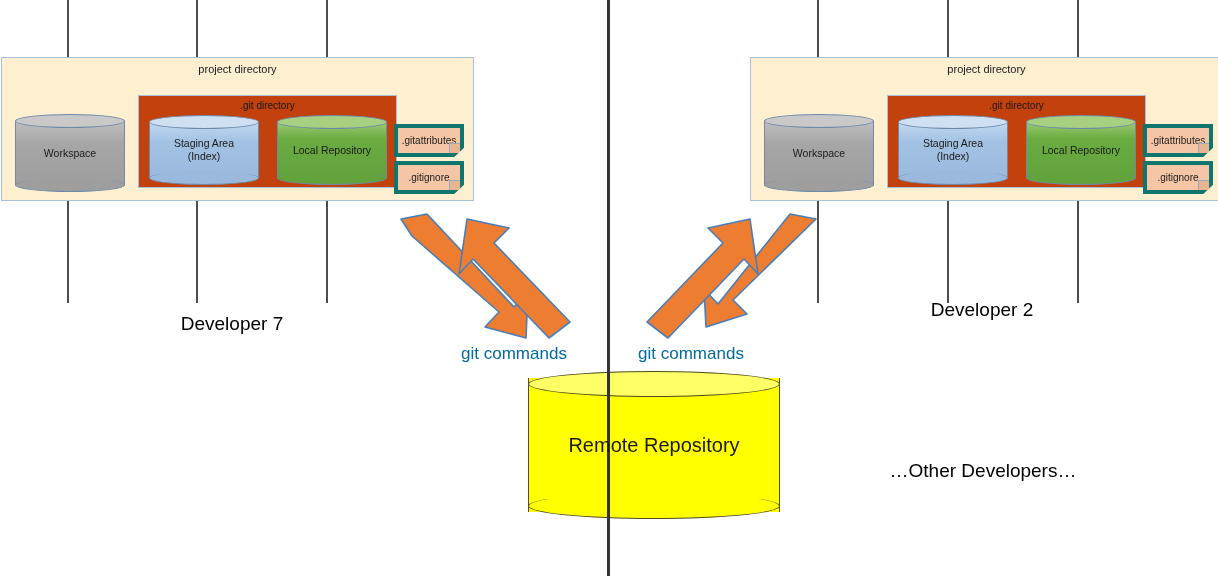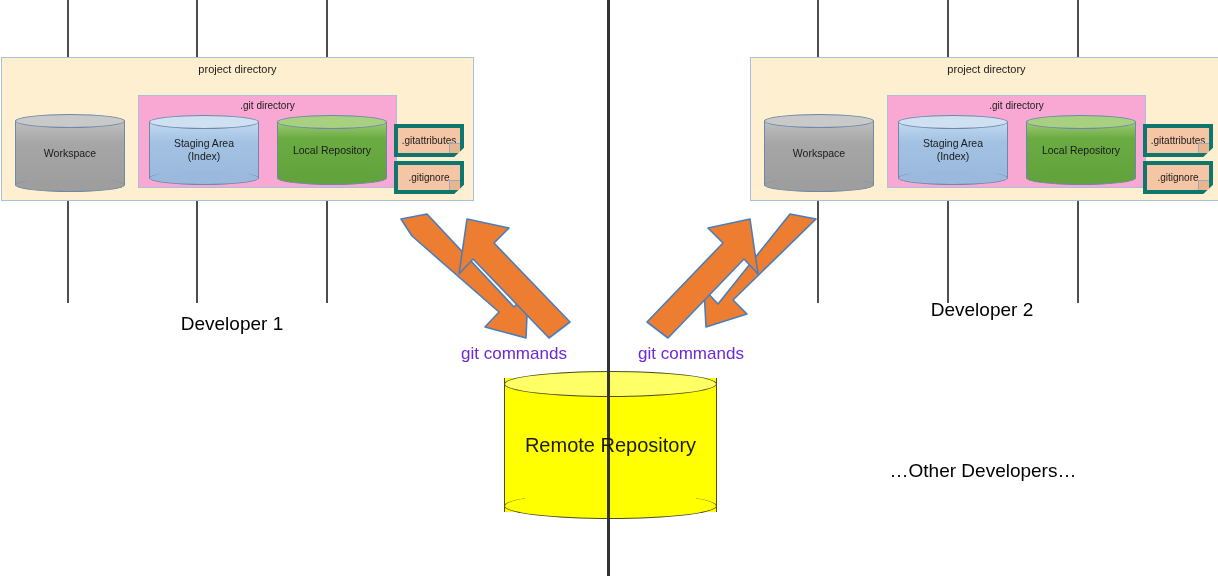--- a/index.html
+++ b/index.html
@@ -52,21 +52,21 @@
     text-align: center;
     font-size: 11px;
     color: #1a1a1a;
   }
 
   
   .git-dir {
     position: absolute;
     top: 37px;
     height: 93px;
-    background: #f9a8d4;
+    background: #c2410c;
     border: 1px solid #a8c0d8;
     box-sizing: border-box;
   }
   .git-dir-label {
     position: absolute;
     top: 4px;
     left: 0;
     right: 0;
     text-align: center;
     font-size: 10px;
@@ -166,21 +166,21 @@
   
   .dev-label {
     position: absolute;
     font-size: 19px;
     color: #000;
     text-align: center;
   }
   .git-cmd-label {
     position: absolute;
     font-size: 17px;
-    color: #6d28d9;
+    color: #0369a1;
     text-align: center;
   }
   .other-dev-label {
     position: absolute;
     font-size: 19px;
     color: #000;
     text-align: center;
   }
   .remote-label {
     position: absolute;
@@ -300,28 +300,28 @@
 
   <polygon fill="#ed7d31" stroke="#4a7ebb" stroke-width="1.6" stroke-linejoin="round" points="401,219 427,214 514,307 528,292 526,338 485,327 499,312 412,236"></polygon>
 
   <polygon fill="#ed7d31" stroke="#4a7ebb" stroke-width="1.6" stroke-linejoin="round" points="467,219 509,228 494,243 570,322 549,338 473,259 459,274"></polygon>
 
   <polygon fill="#ed7d31" stroke="#4a7ebb" stroke-width="1.6" stroke-linejoin="round" points="790,214 816,219 733,300 747,314 706,327 704,289 718,304"></polygon>
 
   <polygon fill="#ed7d31" stroke="#4a7ebb" stroke-width="1.6" stroke-linejoin="round" points="750,219 708,228 723,243 647,322 668,338 744,259 758,274"></polygon>
 </svg>
 
-<div class="dev-label" style="left:132px; top:313px; width:200px;">Developer 1</div>
+<div class="dev-label" style="left:132px; top:313px; width:200px;">Developer 7</div>
 <div class="dev-label" style="left:882px; top:299px; width:200px;text-align:center;">Developer 2</div>
 
 <div class="git-cmd-label" style="left:424px; top:344px; width:180px;">git commands</div>
 <div class="git-cmd-label" style="left:601px; top:344px; width:180px;">git commands</div>
 
 <div class="other-dev-label" style="left:883px; top:460px; width:200px;">…Other Developers…</div>
 
-<div class="cyl cyl-yellow" style="left:504px; top:371px; width:213px; height:148px;">
+<div class="cyl cyl-yellow" style="left:528px; top:371px; width:252px; height:148px;">
   <div class="body"></div>
   <div class="bottom" style="height:26px;"></div>
   <div class="top" style="height:26px;"></div>
   <div class="remote-label">Remote Repository</div>
 </div>
 
 <div class="center-divider"></div>
 
 </body></html>

